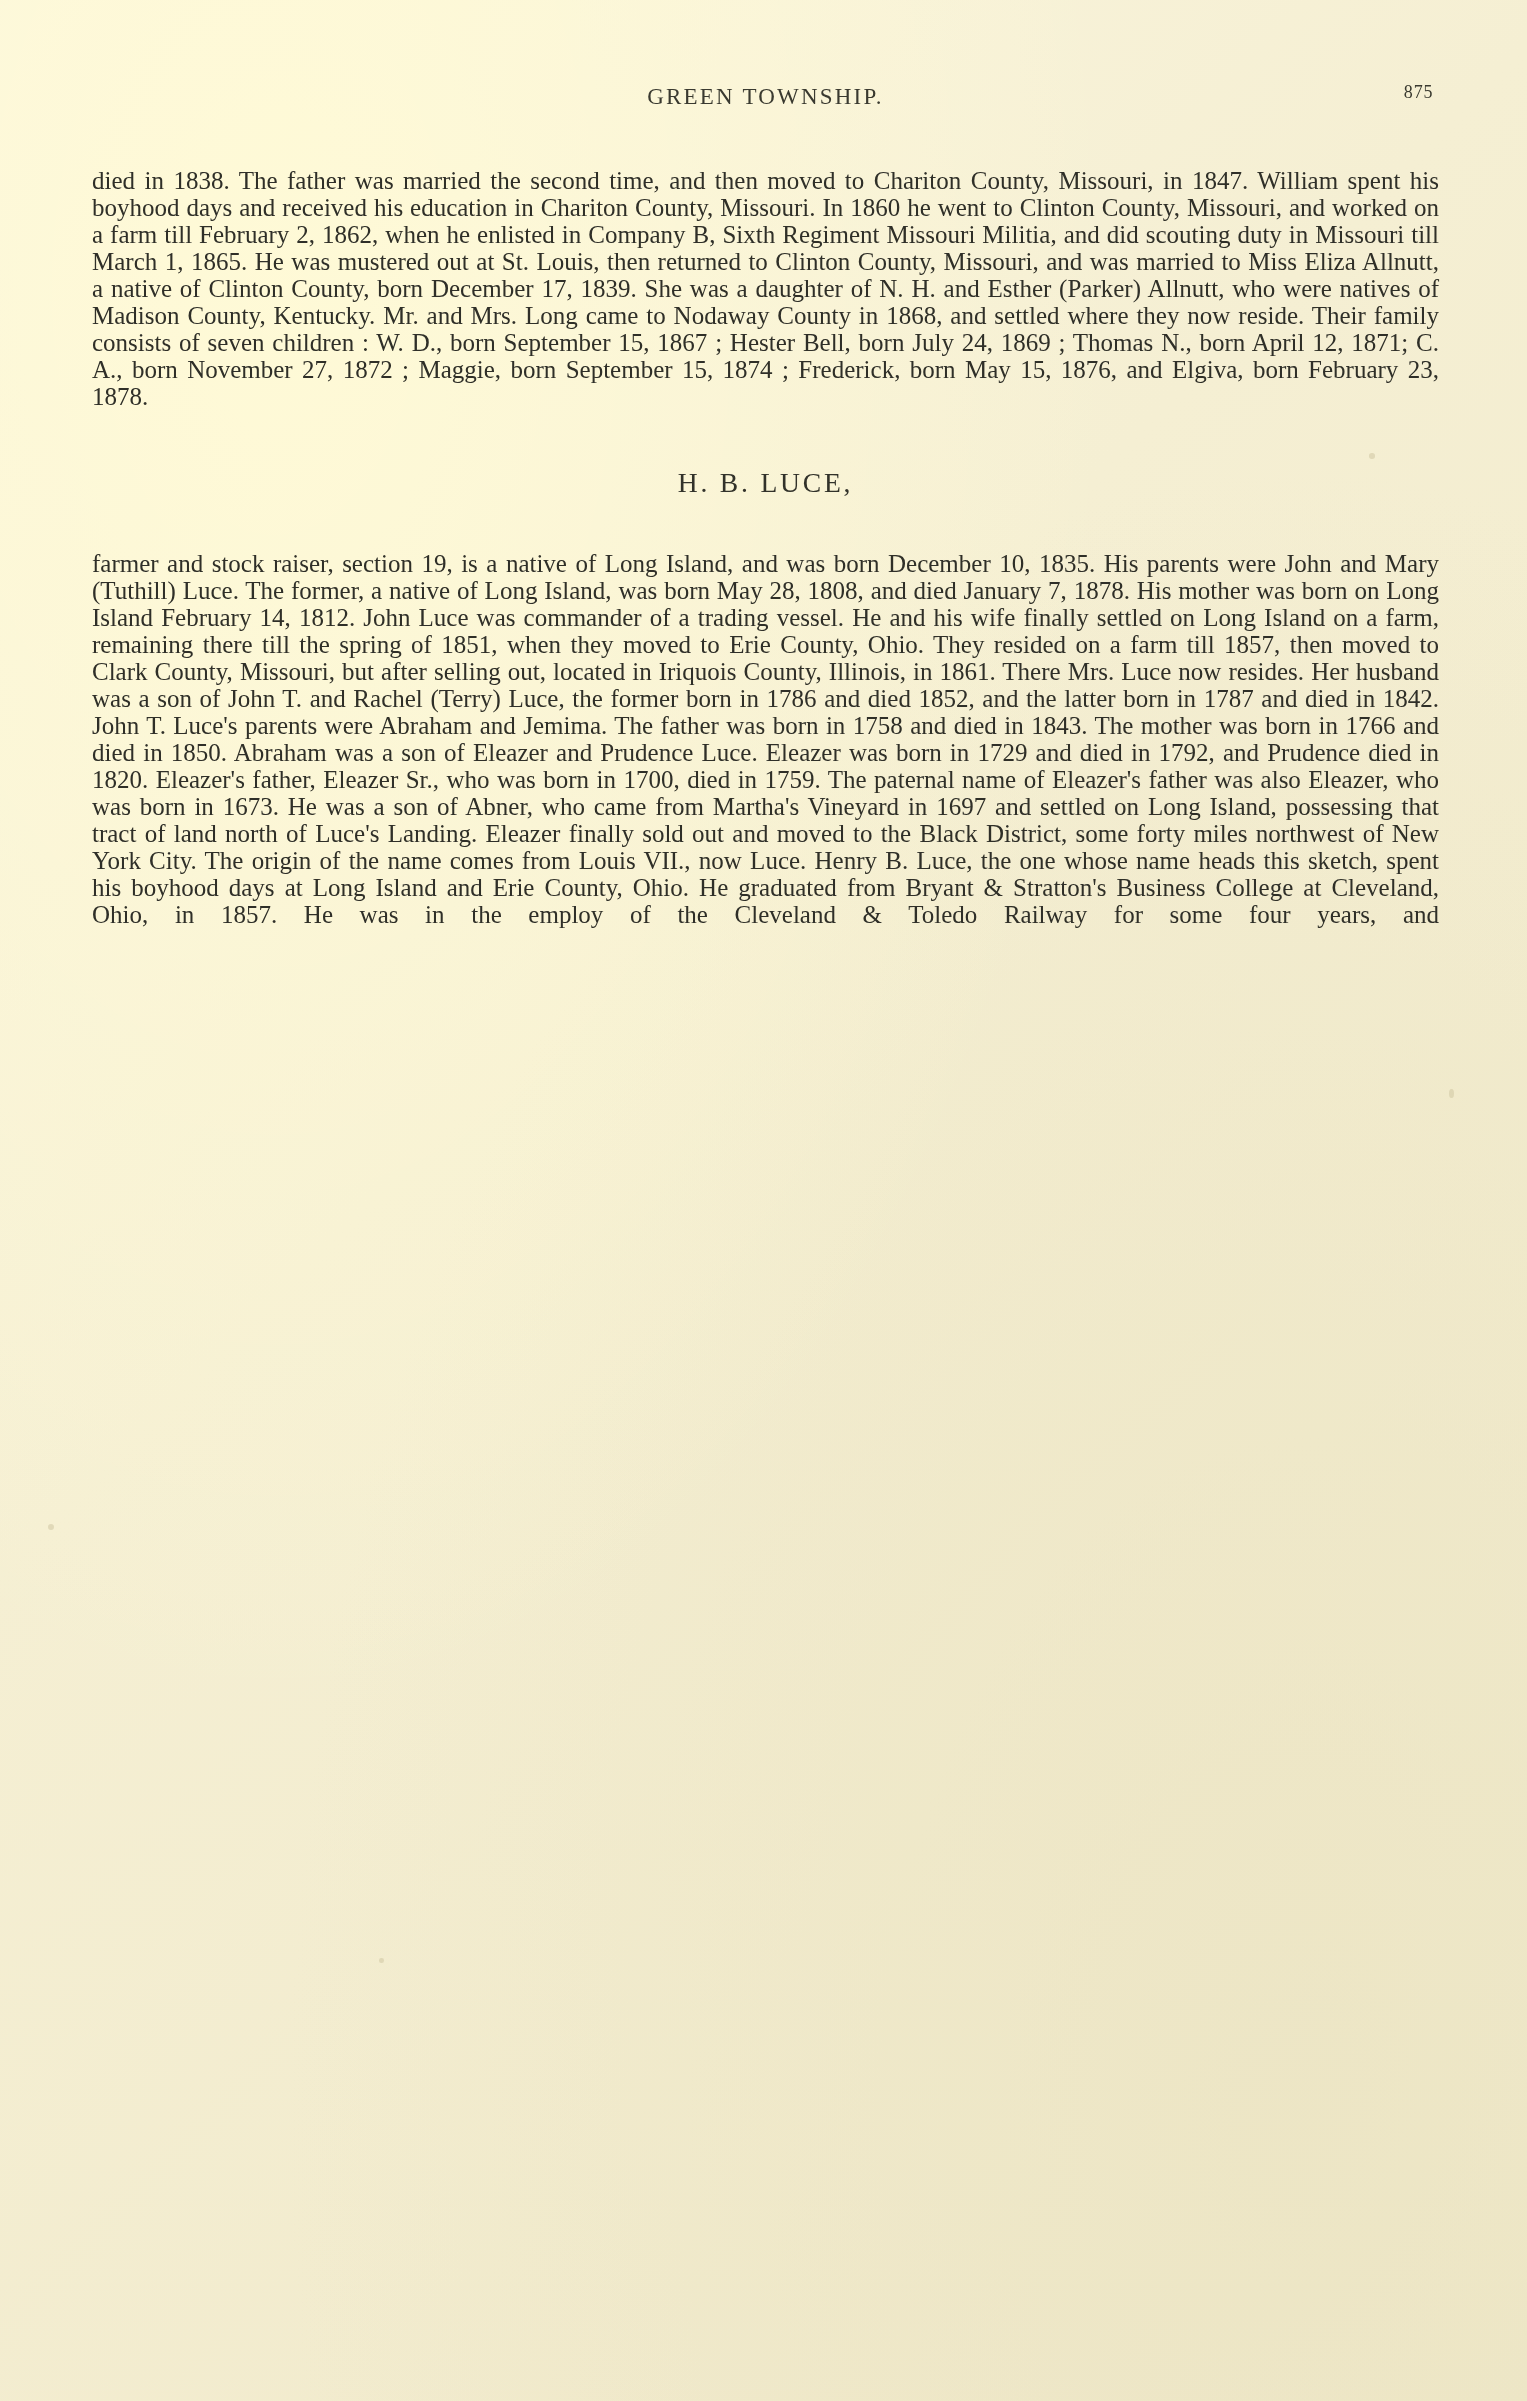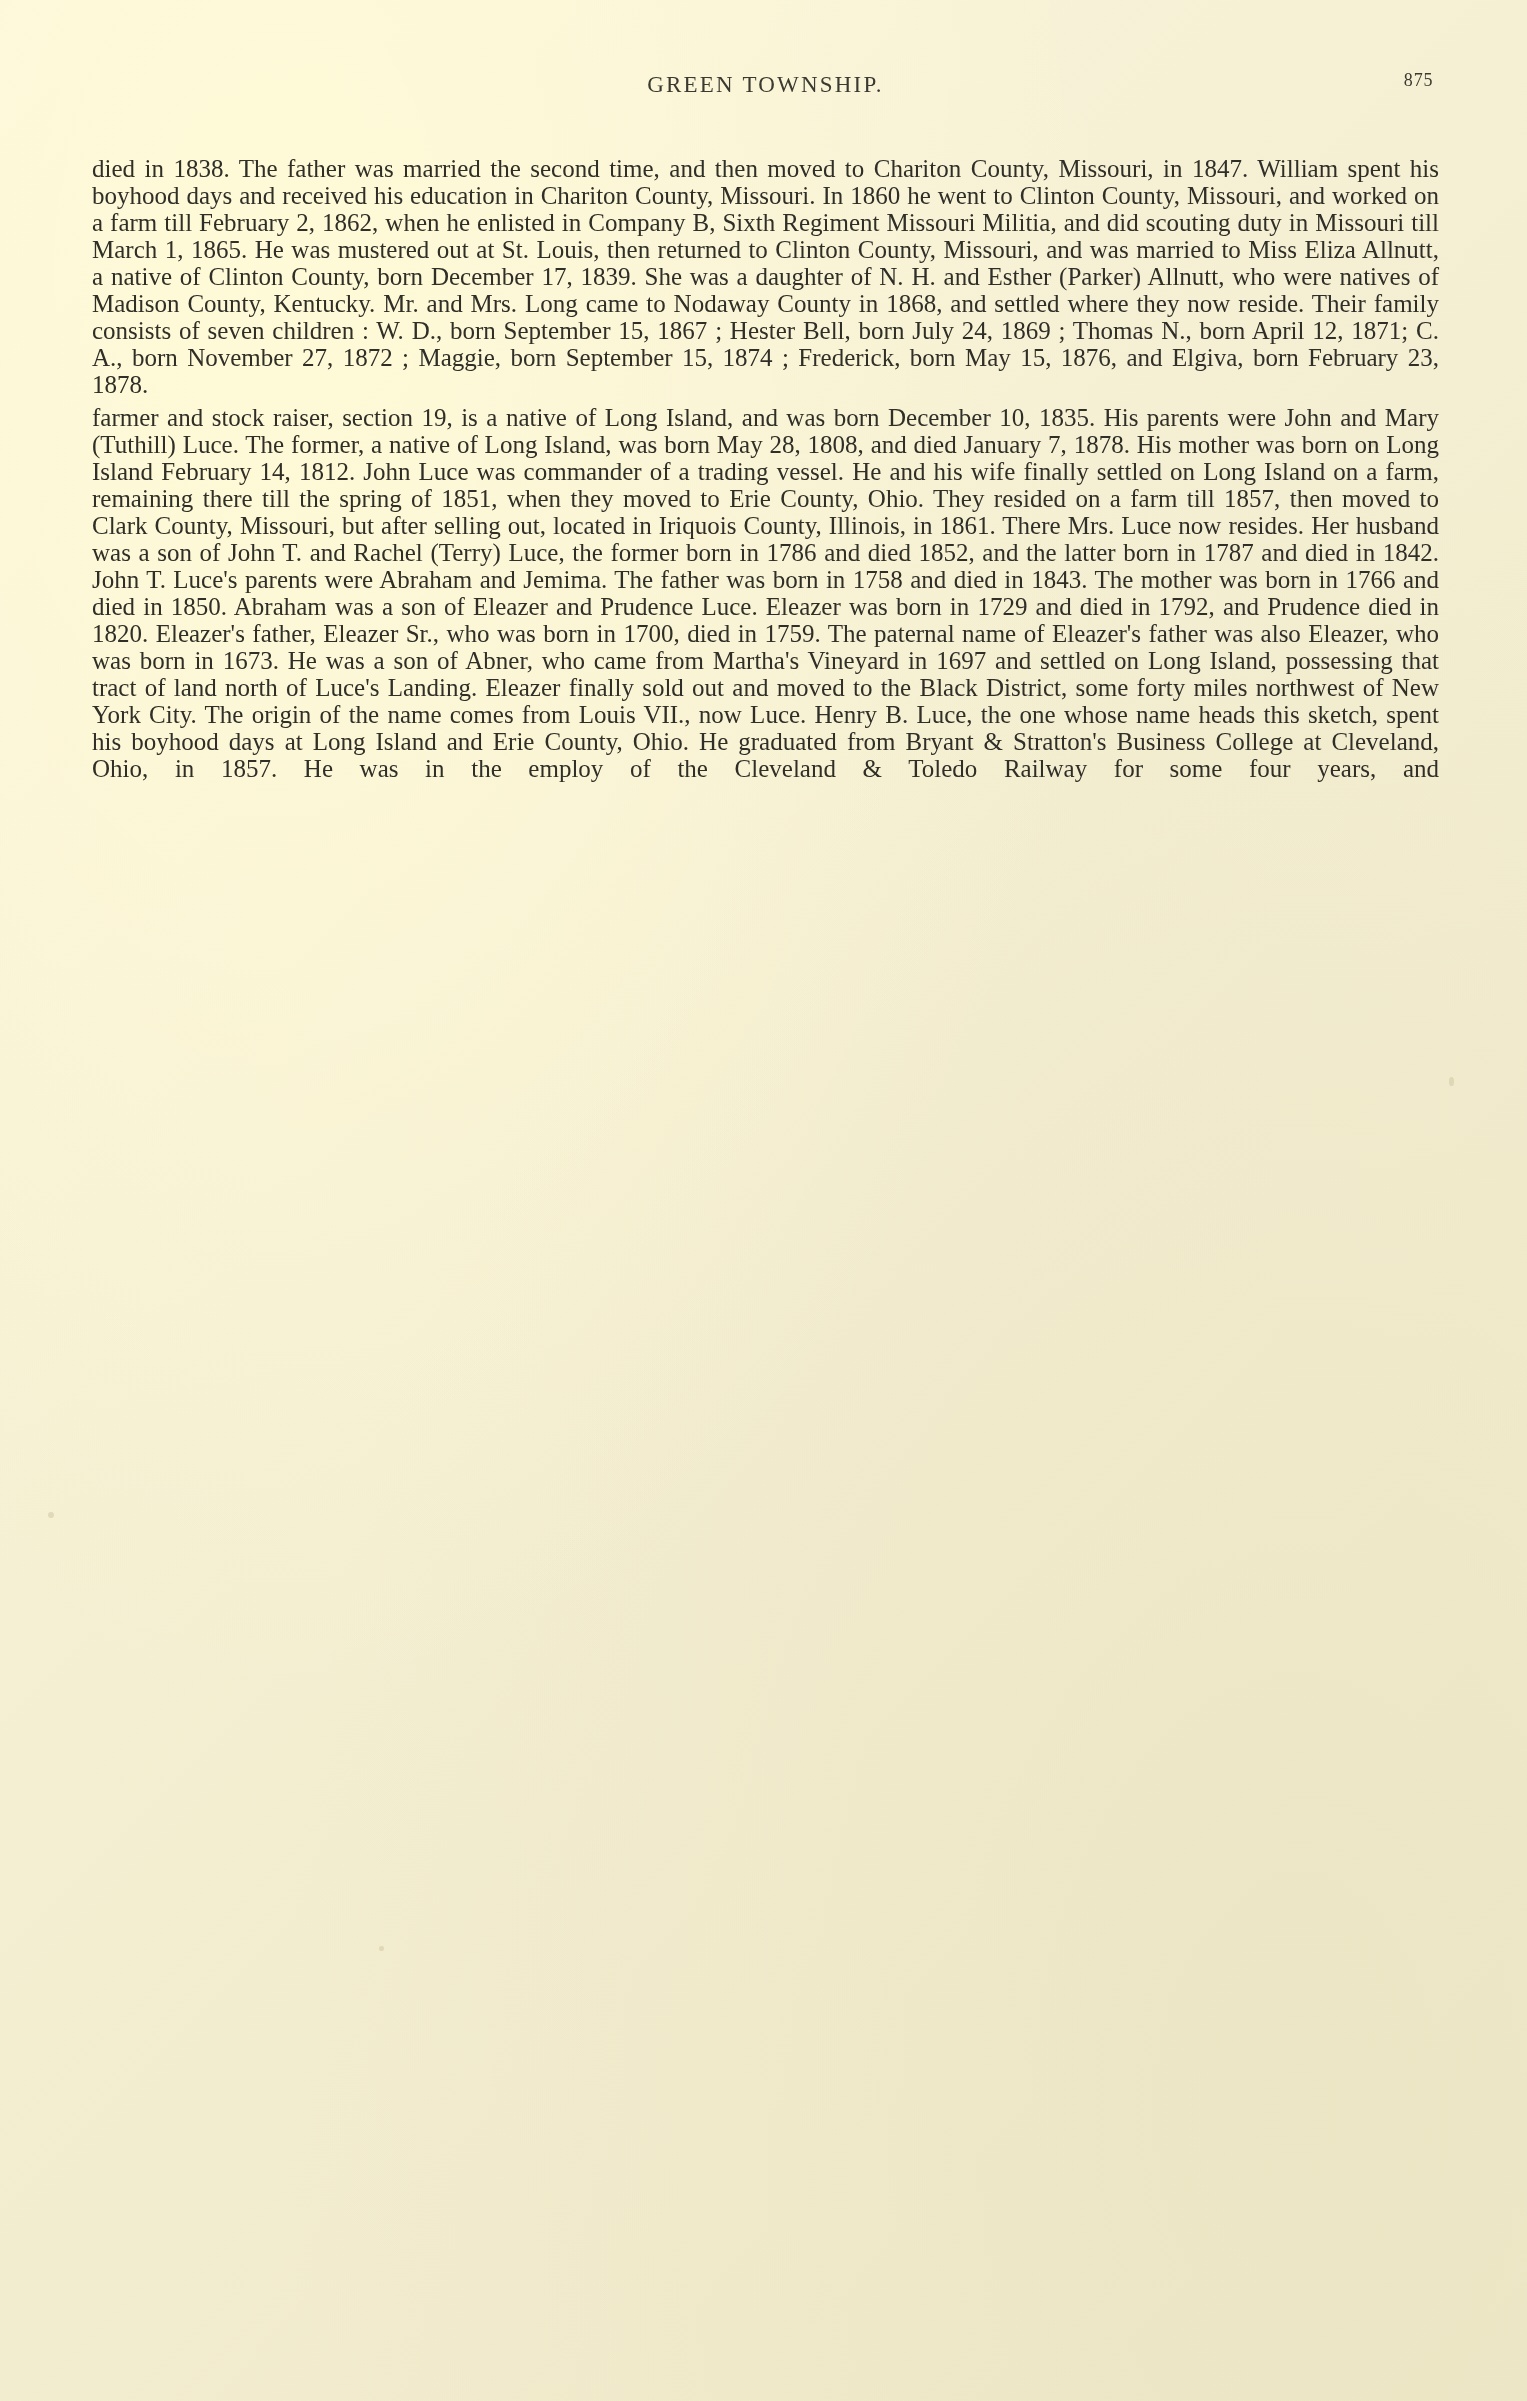--- a/index.html
+++ b/index.html
@@ -25,21 +25,21 @@
       linear-gradient(135deg, #fbf6df 0%, #f5efd3 40%, #efe8c9 100%);
   }
   .speck {
     position: absolute;
     background: #cfc6a2;
     border-radius: 50%;
     opacity: 0.55;
   }
   .page {
     position: absolute;
-    left: 0; top: 0;
+    left: 0; top: 12px;
     width: 1527px;
     height: 1874px;
   }
   .content {
     position: absolute;
     left: 92px;
     top: 72px;
     width: 1347px;
   }
   header.running-head {
@@ -98,18 +98,19 @@
 
   <div class="content">
 
     <header class="running-head">
       <div class="head-title">GREEN TOWNSHIP.</div>
       <div class="head-folio">875</div>
     </header>
 
     <p class="body-text blk">died in 1838. The father was married the second time, and then moved to Chariton County, Missouri, in 1847. William spent his boyhood days and received his education in Chariton County, Missouri. In 1860 he went to Clinton County, Missouri, and worked on a farm till February 2, 1862, when he enlisted in Company B, Sixth Regiment Missouri Militia, and did scouting duty in Missouri till March 1, 1865. He was mustered out at St. Louis, then returned to Clinton County, Missouri, and was married to Miss Eliza Allnutt, a native of Clinton County, born December 17, 1839. She was a daughter of N. H. and Esther (Parker) Allnutt, who were natives of Madison County, Kentucky. Mr. and Mrs. Long came to Nodaway County in 1868, and settled where they now reside. Their family consists of seven children : W. D., born September 15, 1867 ; Hester Bell, born July 24, 1869 ; Thomas N., born April 12, 1871; C. A., born November 27, 1872 ; Maggie, born September 15, 1874 ; Frederick, born May 15, 1876, and Elgiva, born February 23, 1878.</p>
 
+    <h2 class="section-title">H. B. LUCE,</h2>
 
     <p class="body-text">farmer and stock raiser, section 19, is a native of Long Island, and was born December 10, 1835. His parents were John and Mary (Tuthill) Luce. The former, a native of Long Island, was born May 28, 1808, and died January 7, 1878. His mother was born on Long Island February 14, 1812. John Luce was commander of a trading vessel. He and his wife finally settled on Long Island on a farm, remaining there till the spring of 1851, when they moved to Erie County, Ohio. They resided on a farm till 1857, then moved to Clark County, Missouri, but after selling out, located in Iriquois County, Illinois, in 1861. There Mrs. Luce now resides. Her husband was a son of John T. and Rachel (Terry) Luce, the former born in 1786 and died 1852, and the latter born in 1787 and died in 1842. John T. Luce's parents were Abraham and Jemima. The father was born in 1758 and died in 1843. The mother was born in 1766 and died in 1850. Abraham was a son of Eleazer and Prudence Luce. Eleazer was born in 1729 and died in 1792, and Prudence died in 1820. Eleazer's father, Eleazer Sr., who was born in 1700, died in 1759. The paternal name of Eleazer's father was also Eleazer, who was born in 1673. He was a son of Abner, who came from Martha's Vineyard in 1697 and settled on Long Island, possessing that tract of land north of Luce's Landing. Eleazer finally sold out and moved to the Black District, some forty miles northwest of New York City. The origin of the name comes from Louis VII., now Luce. Henry B. Luce, the one whose name heads this sketch, spent his boyhood days at Long Island and Erie County, Ohio. He graduated from Bryant &amp; Stratton's Business College at Cleveland, Ohio, in 1857. He was in the employ of the Cleveland &amp; Toledo Railway for some four years, and</p>
 
   </div>
 </div>
 
 
 </body></html>

